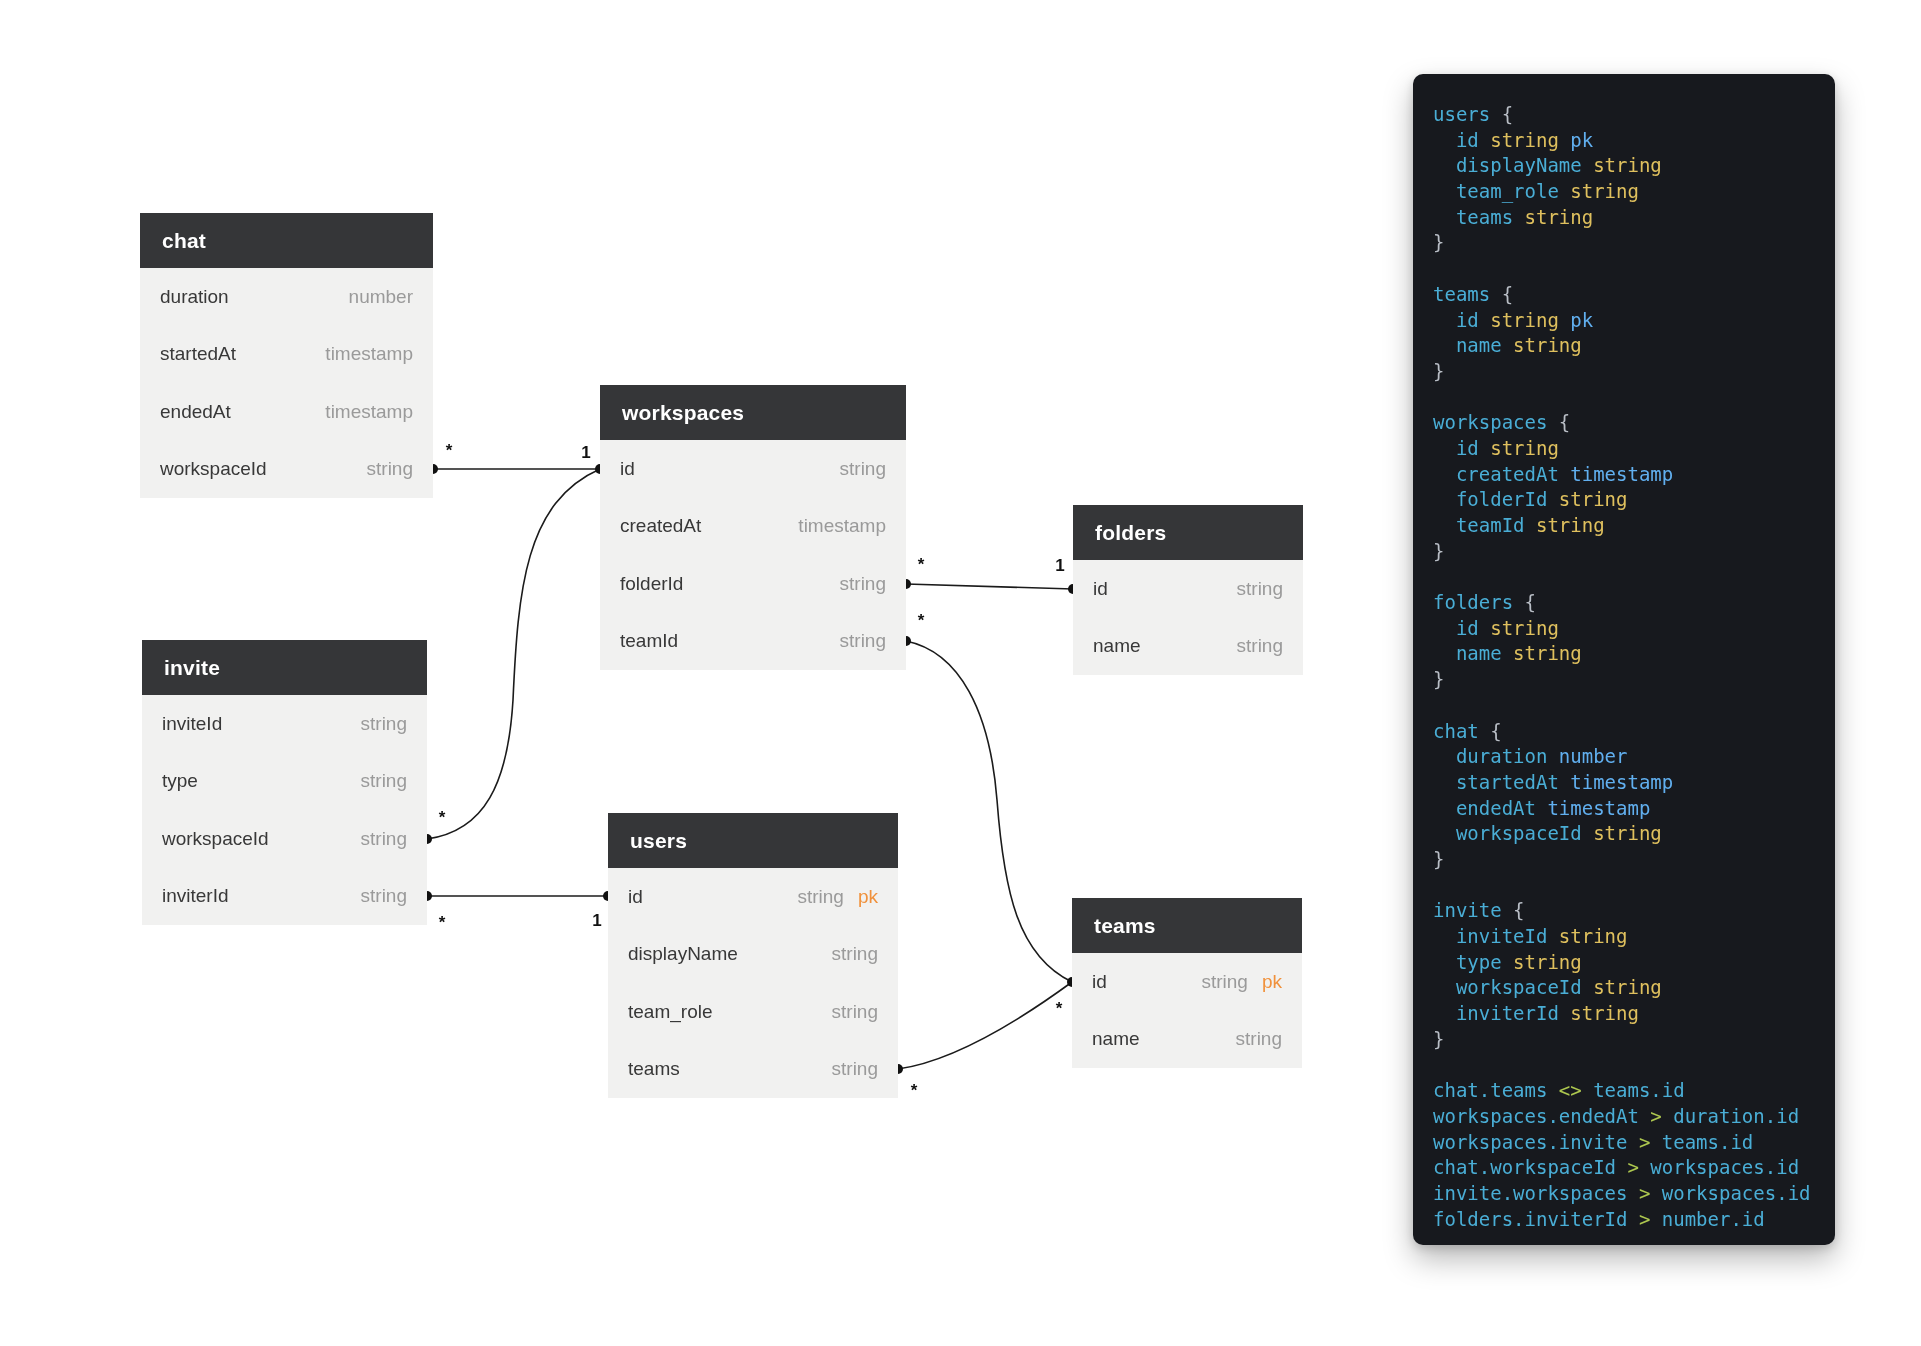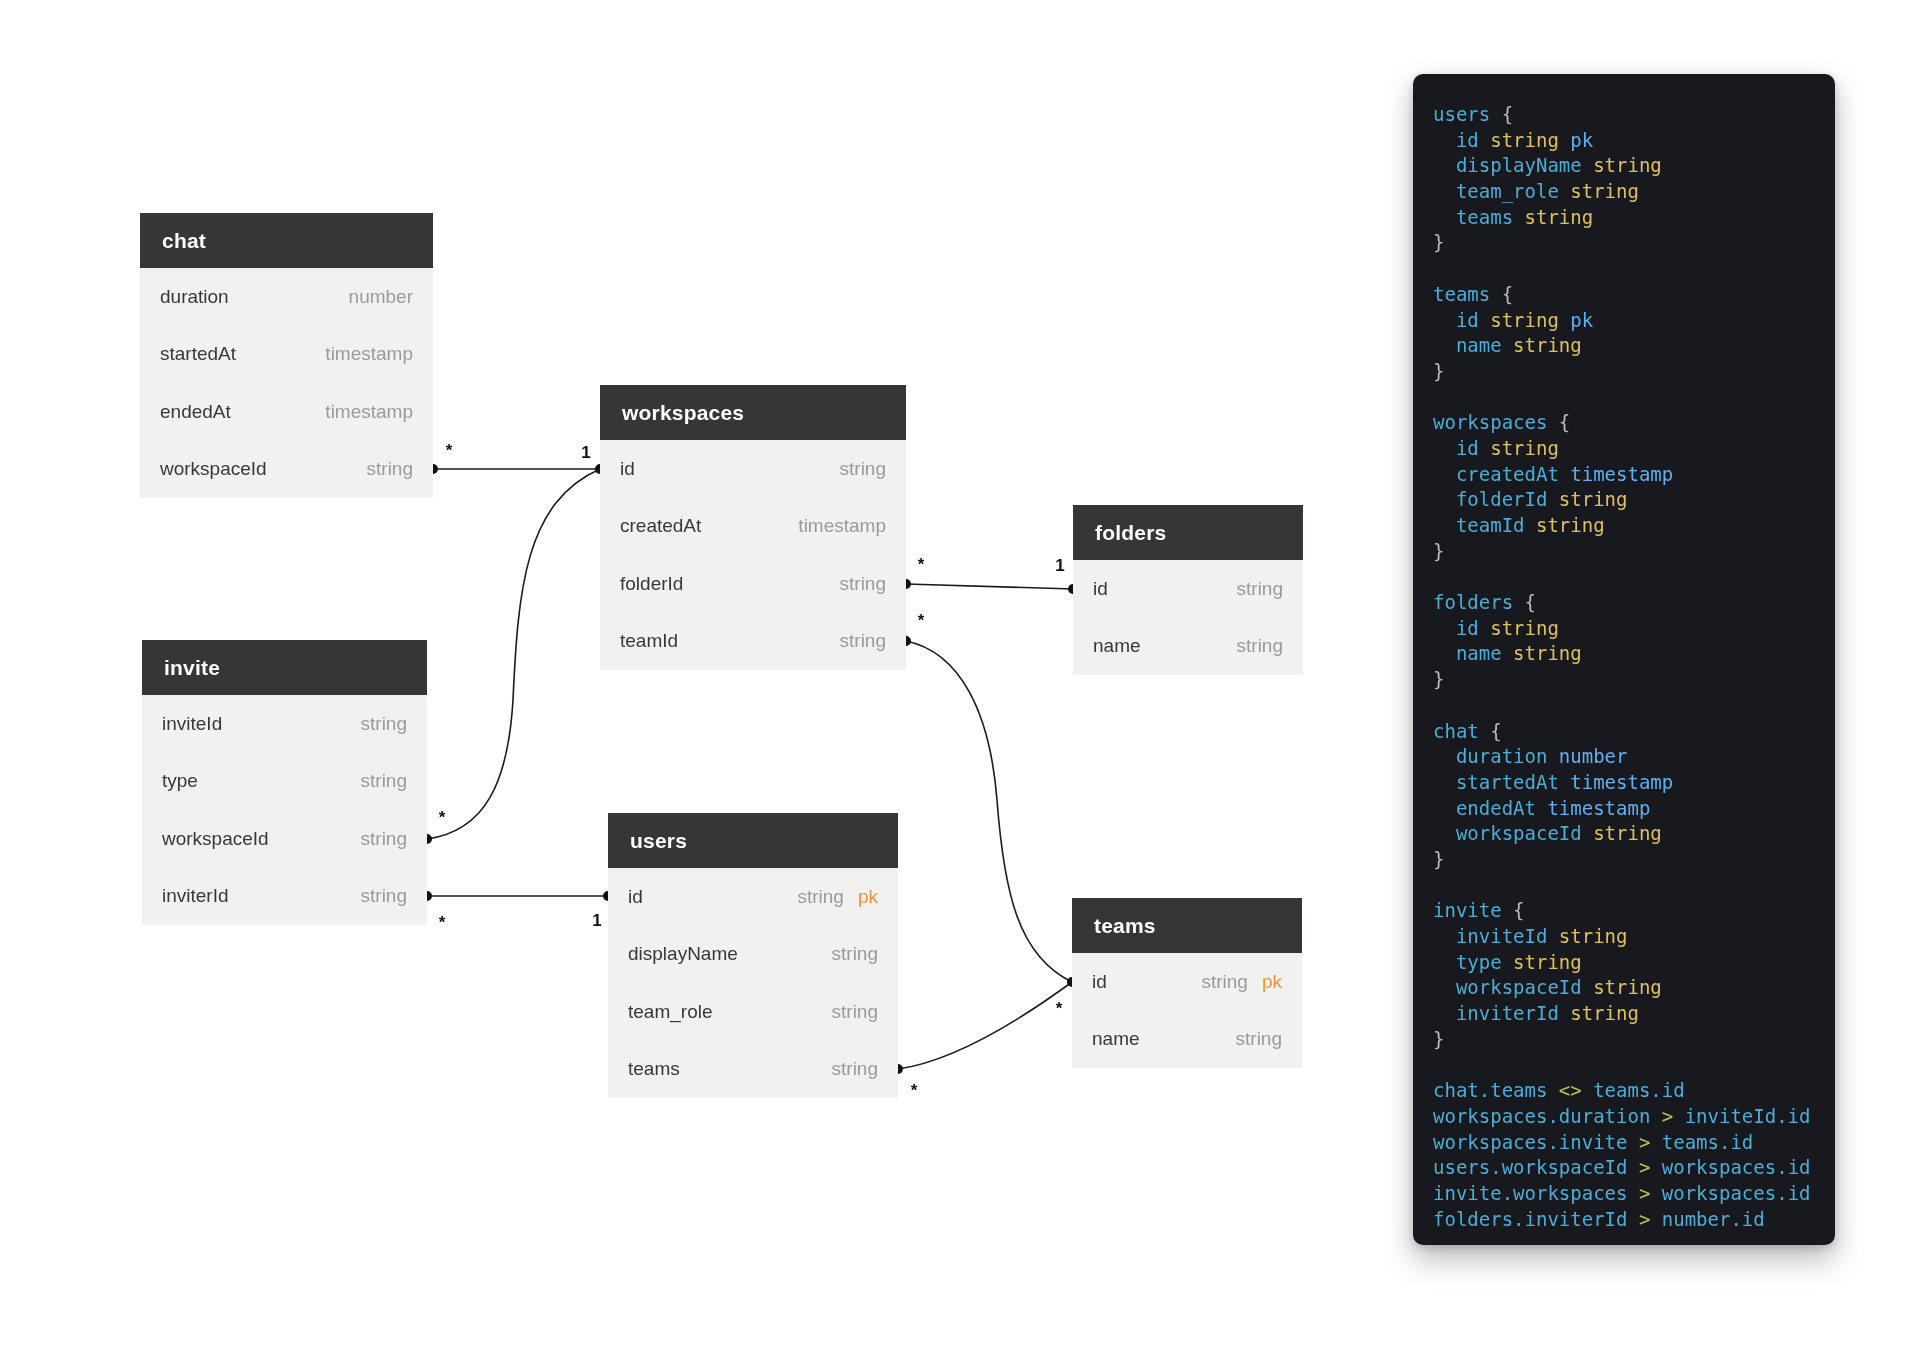--- a/index.html
+++ b/index.html
@@ -244,19 +244,19 @@
       <div class="code-line"><span class="c-p">}</span></div>
       <div class="code-line">&nbsp;</div>
       <div class="code-line"><span class="c-n">invite</span><span class="c-p"> {</span></div>
       <div class="code-line"><span class="c-n">  inviteId</span><span class="c-t"> string</span></div>
       <div class="code-line"><span class="c-n">  type</span><span class="c-t"> string</span></div>
       <div class="code-line"><span class="c-n">  workspaceId</span><span class="c-t"> string</span></div>
       <div class="code-line"><span class="c-n">  inviterId</span><span class="c-t"> string</span></div>
       <div class="code-line"><span class="c-p">}</span></div>
       <div class="code-line">&nbsp;</div>
       <div class="code-line"><span class="c-n">chat.teams</span><span class="c-o"> &lt;&gt;</span><span class="c-n"> teams.id</span></div>
-      <div class="code-line"><span class="c-n">workspaces.duration</span><span class="c-o"> &gt;</span><span class="c-n"> inviteId.id</span></div>
+      <div class="code-line"><span class="c-n">workspaces.endedAt</span><span class="c-o"> &gt;</span><span class="c-n"> duration.id</span></div>
       <div class="code-line"><span class="c-n">workspaces.invite</span><span class="c-o"> &gt;</span><span class="c-n"> teams.id</span></div>
-      <div class="code-line"><span class="c-n">users.workspaceId</span><span class="c-o"> &gt;</span><span class="c-n"> workspaces.id</span></div>
+      <div class="code-line"><span class="c-n">chat.workspaceId</span><span class="c-o"> &gt;</span><span class="c-n"> workspaces.id</span></div>
       <div class="code-line"><span class="c-n">invite.workspaces</span><span class="c-o"> &gt;</span><span class="c-n"> workspaces.id</span></div>
       <div class="code-line"><span class="c-n">folders.inviterId</span><span class="c-o"> &gt;</span><span class="c-n"> number.id</span></div>
     </div>
 </div>
 
 </body></html>

